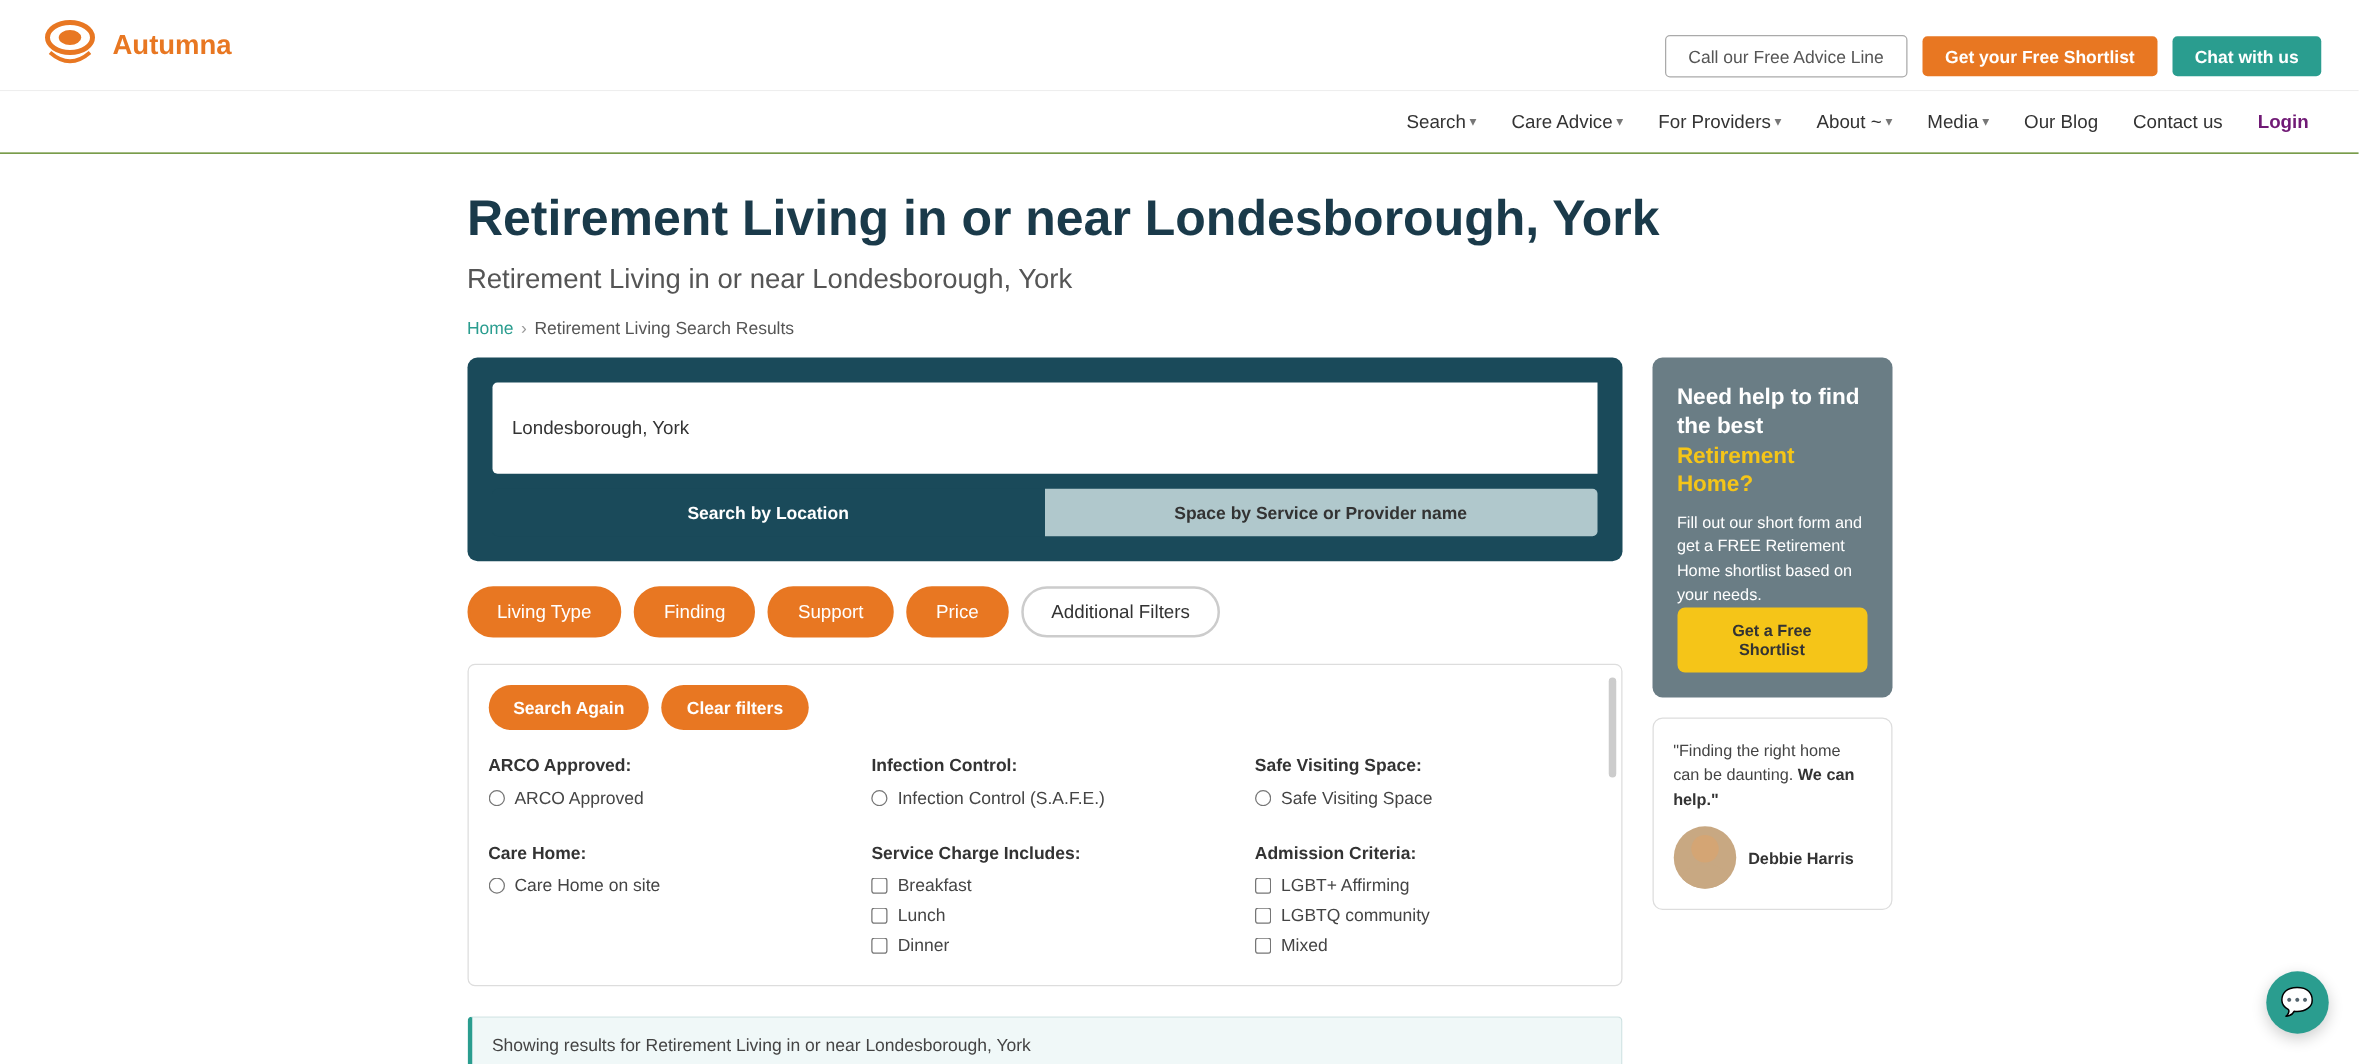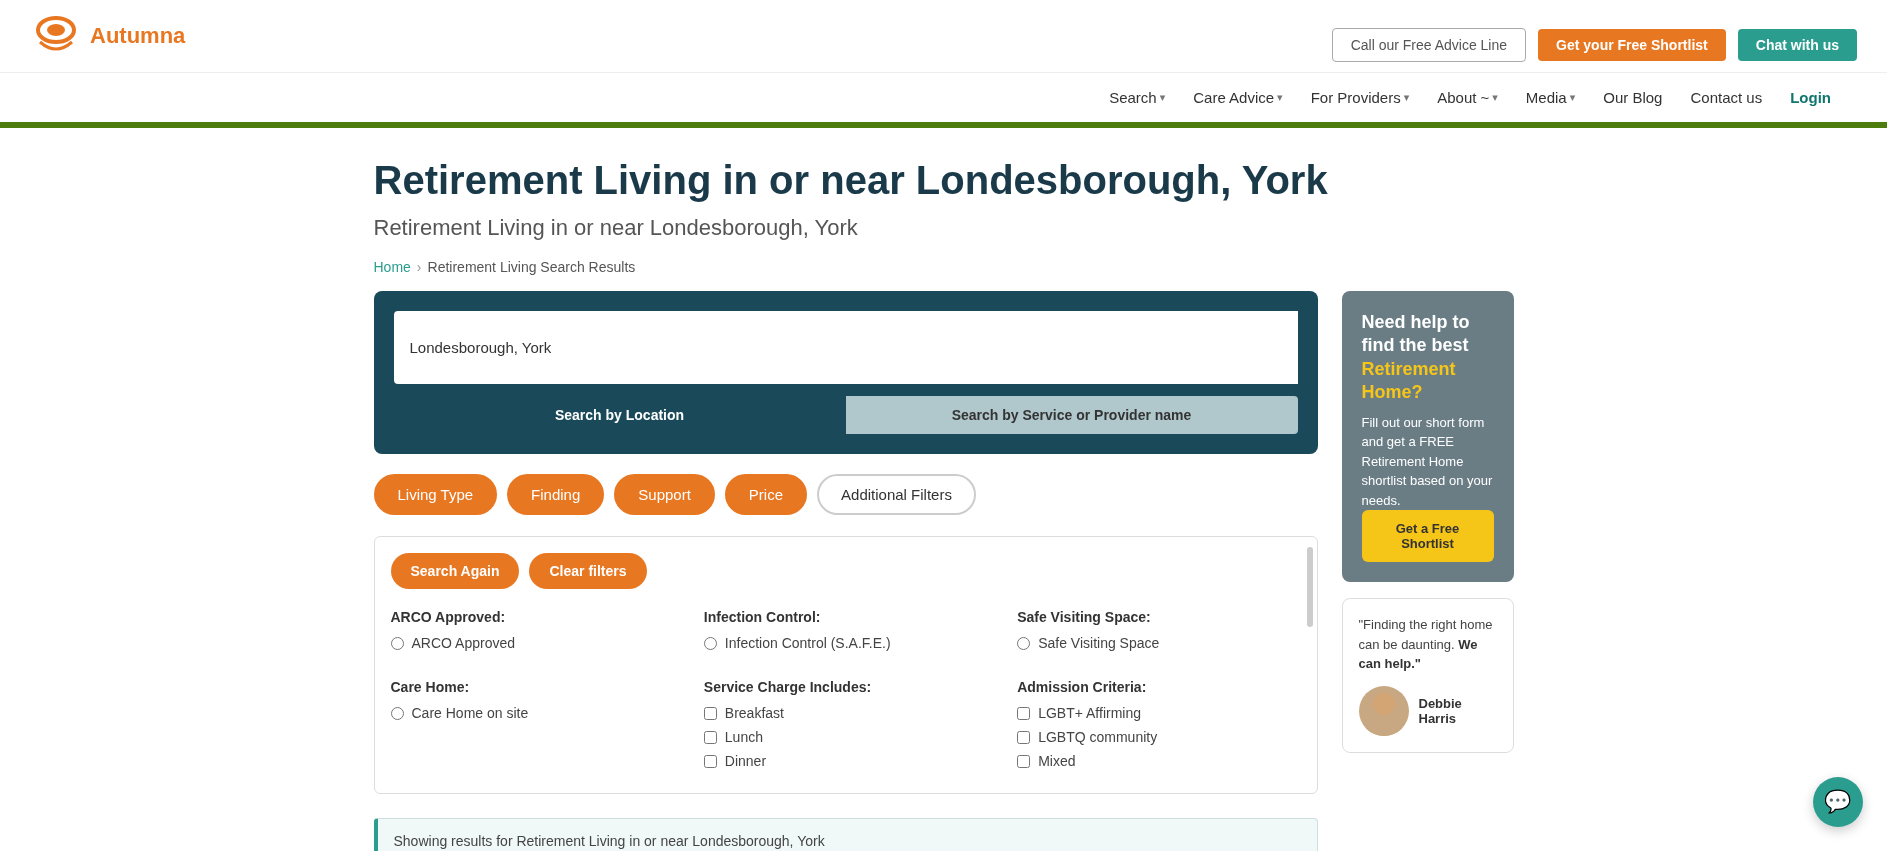--- a/index.html
+++ b/index.html
@@ -46,39 +46,39 @@
       padding: 8px 18px;
       border-radius: 4px;
       cursor: pointer;
       font-size: 14px;
       font-weight: bold;
     }
 
     
     .nav {
       background: #fff;
-      padding: 0 46px;
+      padding: 0 30px;
       display: flex;
       align-items: center;
       justify-content: flex-end;
-      border-bottom: 6px solid #4d7c0f;
+      border-bottom: 1px solid #4d7c0f;
       gap: 8px;
     }
     .nav-item {
       padding: 16px 10px;
       font-size: 15px;
       color: #333;
       cursor: pointer;
       display: flex;
       align-items: center;
       gap: 3px;
       white-space: nowrap;
     }
     .nav-item .chevron { font-size: 11px; color: #777; }
-    .nav-login { font-weight: bold; color: #0f766e; justify-content: flex-end; }
+    .nav-login { font-weight: bold; color: #701a75; justify-content: flex-end; }
 
     
     .content-wrap {
       max-width: 1200px;
       margin: 0 auto;
       padding: 30px 30px 0 30px;
     }
 
     .page-main-title {
       font-size: 40px;
@@ -254,21 +254,21 @@
       right: 4px;
       top: 10px;
       width: 6px;
       height: 80px;
       background: #ccc;
       border-radius: 3px;
     }
 
     
     .right-sidebar {
-      width: 172px;
+      width: 192px;
       flex-shrink: 0;
     }
 
     .help-card {
       background: #6a7d85;
       border-radius: 8px;
       padding: 20px;
       color: #fff;
       margin-bottom: 16px;
     }
@@ -431,21 +431,21 @@
   <div class="main-layout">
 
     <div class="left-col">
 
       <div class="search-box-wrap">
         <div class="search-input-row">
           <input class="search-input" type="text" value="Londesborough, York" style="">
         </div>
         <div class="search-tabs">
           <button class="search-tab active">Search by Location</button>
-          <button class="search-tab inactive">Search by Service or Provider name</button>
+          <button class="search-tab inactive">Space by Service or Provider name</button>
         </div>
       </div>
 
       <div class="filter-pills">
         <button class="filter-pill orange">Living Type</button>
         <button class="filter-pill orange">Finding</button>
         <button class="filter-pill orange">Support</button>
         <button class="filter-pill orange">Price</button>
         <button class="filter-pill white">Additional Filters</button>
       </div>

